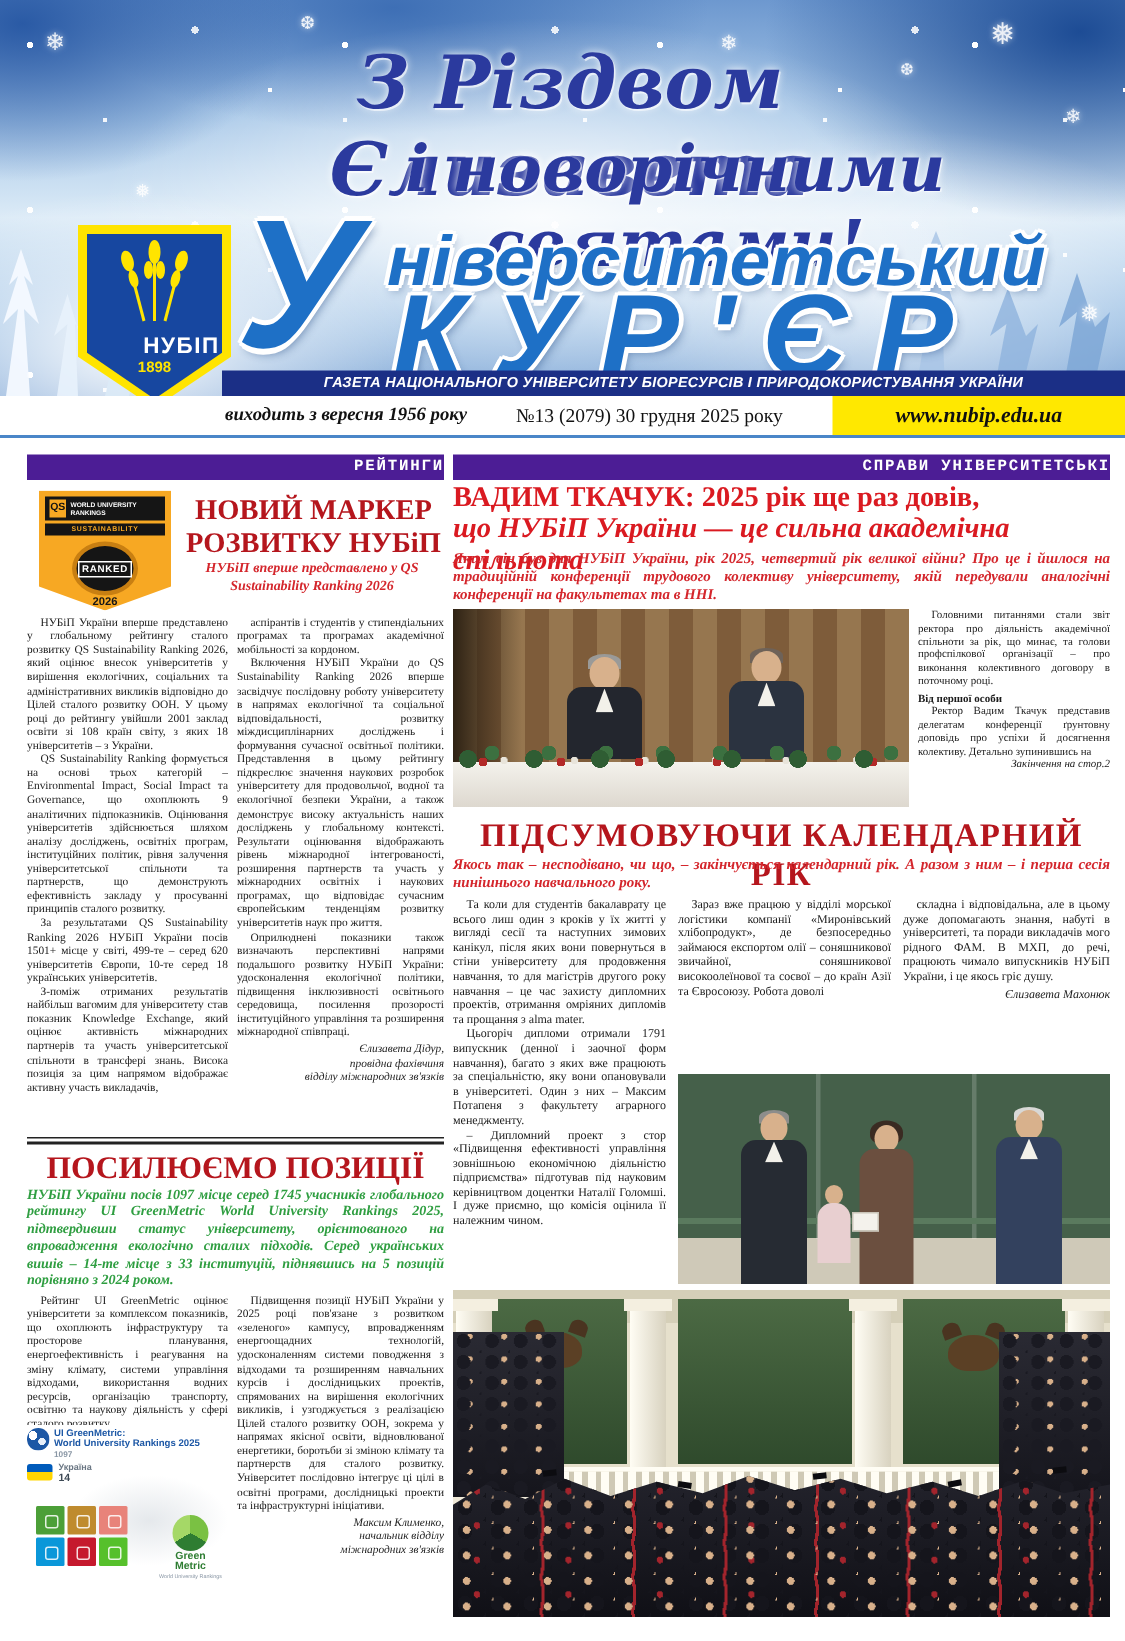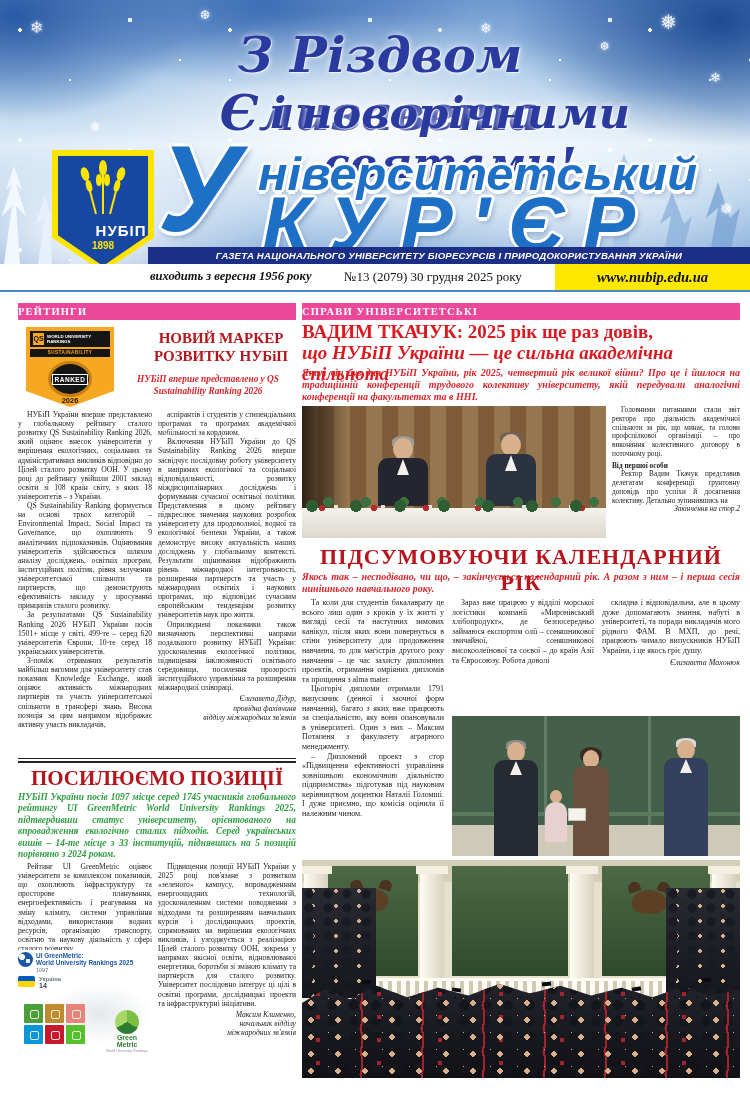--- a/index.html
+++ b/index.html
@@ -52,23 +52,23 @@
 
   
   #dateline{position:absolute;left:0;top:264px;width:750px;height:26px;background:#fff;}
   #dateline .rule{position:absolute;left:0;top:26px;width:750px;height:2px;background:#4a86c8;}
   #founded{position:absolute;left:150px;top:5px;font-weight:bold;font-style:italic;font-size:12.5px;color:#111;}
   #issue{position:absolute;left:344px;top:5px;font-size:13px;color:#111;}
   #website{position:absolute;left:555px;top:0;width:195px;height:26px;background:#ffe800;
     font-weight:bold;font-style:italic;font-size:14.5px;line-height:26px;text-align:center;color:#101010;}
 
   
-  .sec-bar{position:absolute;height:17px;background:#ec4899;color:#fff;
-    font-family:Liberation Serif, serif;font-weight:bold;font-size:10.5px;line-height:17px;
-    text-align:left;letter-spacing:1.2px;}
+  .sec-bar{position:absolute;height:17px;background:#4c1d95;color:#fff;
+    font-family:Liberation Mono, monospace;font-weight:bold;font-size:10.5px;line-height:17px;
+    text-align:right;letter-spacing:1.2px;}
   .serif-title{position:absolute;color:#b5161d;font-weight:bold;text-align:center;font-family:"Liberation Serif",serif;}
 
   
   .col{position:absolute;font-size:7.6px;line-height:1.2;text-align:justify;color:#1b1b1b;overflow:hidden;}
   .col p{margin:0;text-indent:9px;}
   .byline{text-align:right;font-style:italic;text-indent:0 !important;margin-top:2px !important;}
   .subhead{font-weight:bold;text-indent:0 !important;margin-top:3px !important;}
   .cont{text-align:right;font-style:italic;}
 
   
@@ -227,21 +227,21 @@
       <div class="qsq">QS</div>
       <div class="qtxt">WORLD UNIVERSITY RANKINGS</div>
     </div>
     <div class="qband">SUSTAINABILITY</div>
     <div class="qmedal">
       <span class="qranked">RANKED</span>
     </div>
     <div class="qyear">2026</div>
   </div>
 
-  <div class="serif-title" style="left:132px;top:330px;width:178px;font-size:15px;line-height:1.18">НОВИЙ МАРКЕР РОЗВИТКУ НУБіП</div>
+  <div class="serif-title" style="left:120px;top:330px;width:178px;font-size:19px;line-height:1.18">НОВИЙ МАРКЕР РОЗВИТКУ НУБіП</div>
   <div class="lead-red" style="position:absolute;left:118px;top:374px;width:180px;font-size:9.3px;line-height:1.25;text-align:center">НУБіП вперше представлено у QS Sustainability Ranking 2026</div>
 
   <div class="col" style="left:18px;top:410px;width:134px;height:346px">
     <p>НУБіП України вперше представлено у глобальному рейтингу сталого розвитку QS Sustainability Ranking 2026, який оцінює внесок університетів у вирішення екологічних, соціальних та адміністративних викликів відповідно до Цілей сталого розвитку ООН. У цьому році до рейтингу увійшли 2001 заклад освіти зі 108 країн світу, з яких 18 університетів – з України.</p>
     <p>QS Sustainability Ranking формується на основі трьох категорій – Environmental Impact, Social Impact та Governance, що охоплюють 9 аналітичних підпоказників. Оцінювання університетів здійснюється шляхом аналізу досліджень, освітніх програм, інституційних політик, рівня залучення університетської спільноти та партнерств, що демонструють ефективність закладу у просуванні принципів сталого розвитку.</p>
     <p>За результатами QS Sustainability Ranking 2026 НУБіП України посів 1501+ місце у світі, 499-те – серед 620 університетів Європи, 10-те серед 18 українських університетів.</p>
     <p>З-поміж отриманих результатів найбільш вагомим для університету став показник Knowledge Exchange, який оцінює активність міжнародних партнерів та участь університетської спільноти в трансфері знань. Висока позиція за цим напрямом відображає активну участь викладачів,</p>
   </div>
   <div class="col" style="left:158px;top:410px;width:138px;height:346px">
     <p>аспірантів і студентів у стипендіальних програмах та програмах академічної мобільності за кордоном.</p>

